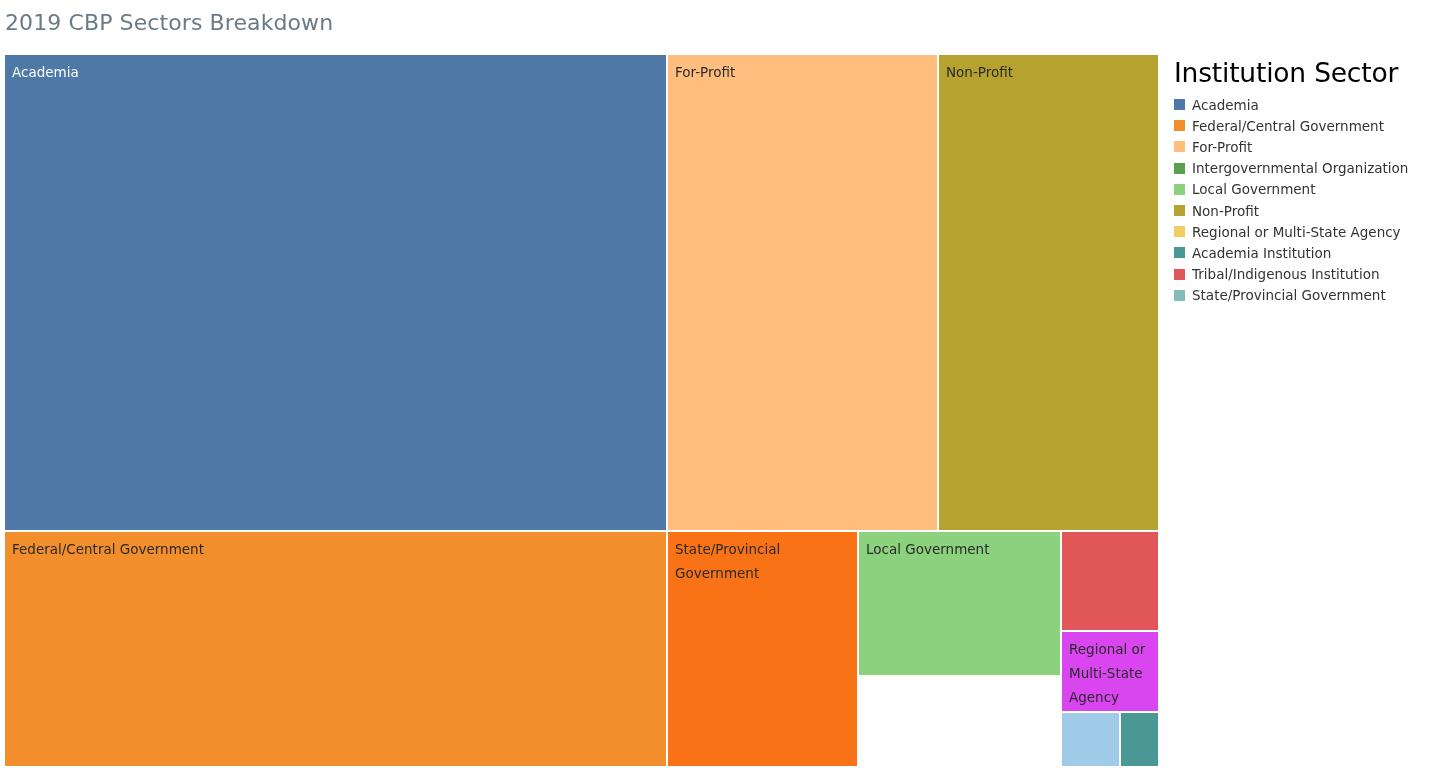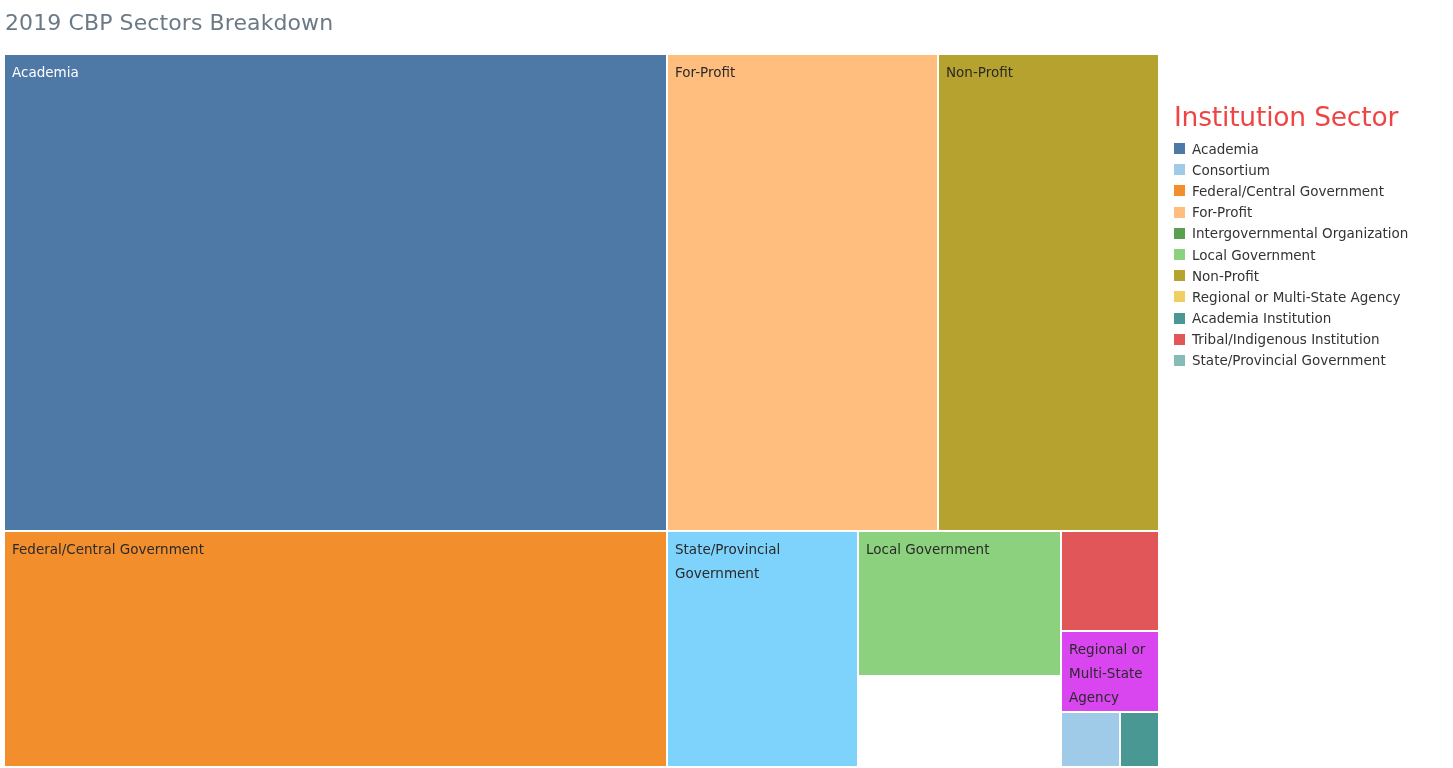--- a/index.html
+++ b/index.html
@@ -67,25 +67,24 @@
   #legend {
     position: absolute;
     left: 1174px;
     top: 56px;
     width: 279px;
   }
 
   #legend-title {
     font-size: 26.5px;
     font-weight: 400;
-    color: #ef4444;
+    color: #000000;
     line-height: 34px;
     letter-spacing: -0.2px;
     white-space: nowrap;
-    margin-top: 44px;
   }
 
   #legend-items {
     margin-top: 4px;
   }
 
   .legend-item {
     display: flex;
     align-items: center;
     height: 21.2px;
@@ -118,21 +117,21 @@
       </div>
       <div class="cell" style="left: 663px; top: 0px; width: 269px; height: 475px; background: rgb(255, 190, 125);">
         <div class="cell-label lbl-dark">For-Profit</div>
       </div>
       <div class="cell" style="left: 934px; top: 0px; width: 219px; height: 475px; background: rgb(182, 162, 46);">
         <div class="cell-label lbl-dark">Non-Profit</div>
       </div>
       <div class="cell" style="left: 0px; top: 477px; width: 661px; height: 234px; background: rgb(242, 142, 43);">
         <div class="cell-label lbl-dark">Federal/Central Government</div>
       </div>
-      <div class="cell" style="left: 663px; top: 477px; width: 189px; height: 234px; background: #7dd3fc; text-decoration: underline;">
+      <div class="cell" style="left: 663px; top: 477px; width: 189px; height: 234px; background: #f97316; text-decoration: underline;">
         <div class="cell-label lbl-dark">State/Provincial
 Government</div>
       </div>
       <div class="cell" style="left: 854px; top: 477px; width: 201px; height: 143px; background: rgb(140, 209, 125);">
         <div class="cell-label lbl-dark">Local Government</div>
       </div>
       <div class="cell" style="left: 1057px; top: 477px; width: 96px; height: 98px; background: rgb(225, 87, 89);"></div>
       <div class="cell" style="left: 1057px; top: 577px; width: 96px; height: 79px; background: #d946ef;">
         <div class="cell-label lbl-dark">Regional or
 Multi-State
@@ -141,24 +140,20 @@
       <div class="cell" style="left: 1057px; top: 658px; width: 57px; height: 53px; background: rgb(160, 203, 232);"></div>
       <div class="cell" style="left: 1116px; top: 658px; width: 37px; height: 53px; background: rgb(73, 152, 148);"></div>
     </div>
 
   <div id="legend">
     <div id="legend-title">Institution Sector</div>
     <div id="legend-items">
         <div class="legend-item">
           <span class="legend-swatch" style="background: rgb(78, 121, 167);"></span>
           <span class="legend-label">Academia</span>
-        </div>
-        <div class="legend-item">
-          <span class="legend-swatch" style="background: rgb(160, 203, 232);"></span>
-          <span class="legend-label">Consortium</span>
         </div>
         <div class="legend-item">
           <span class="legend-swatch" style="background: rgb(242, 142, 43);"></span>
           <span class="legend-label">Federal/Central Government</span>
         </div>
         <div class="legend-item">
           <span class="legend-swatch" style="background: rgb(255, 190, 125);"></span>
           <span class="legend-label">For-Profit</span>
         </div>
         <div class="legend-item">

